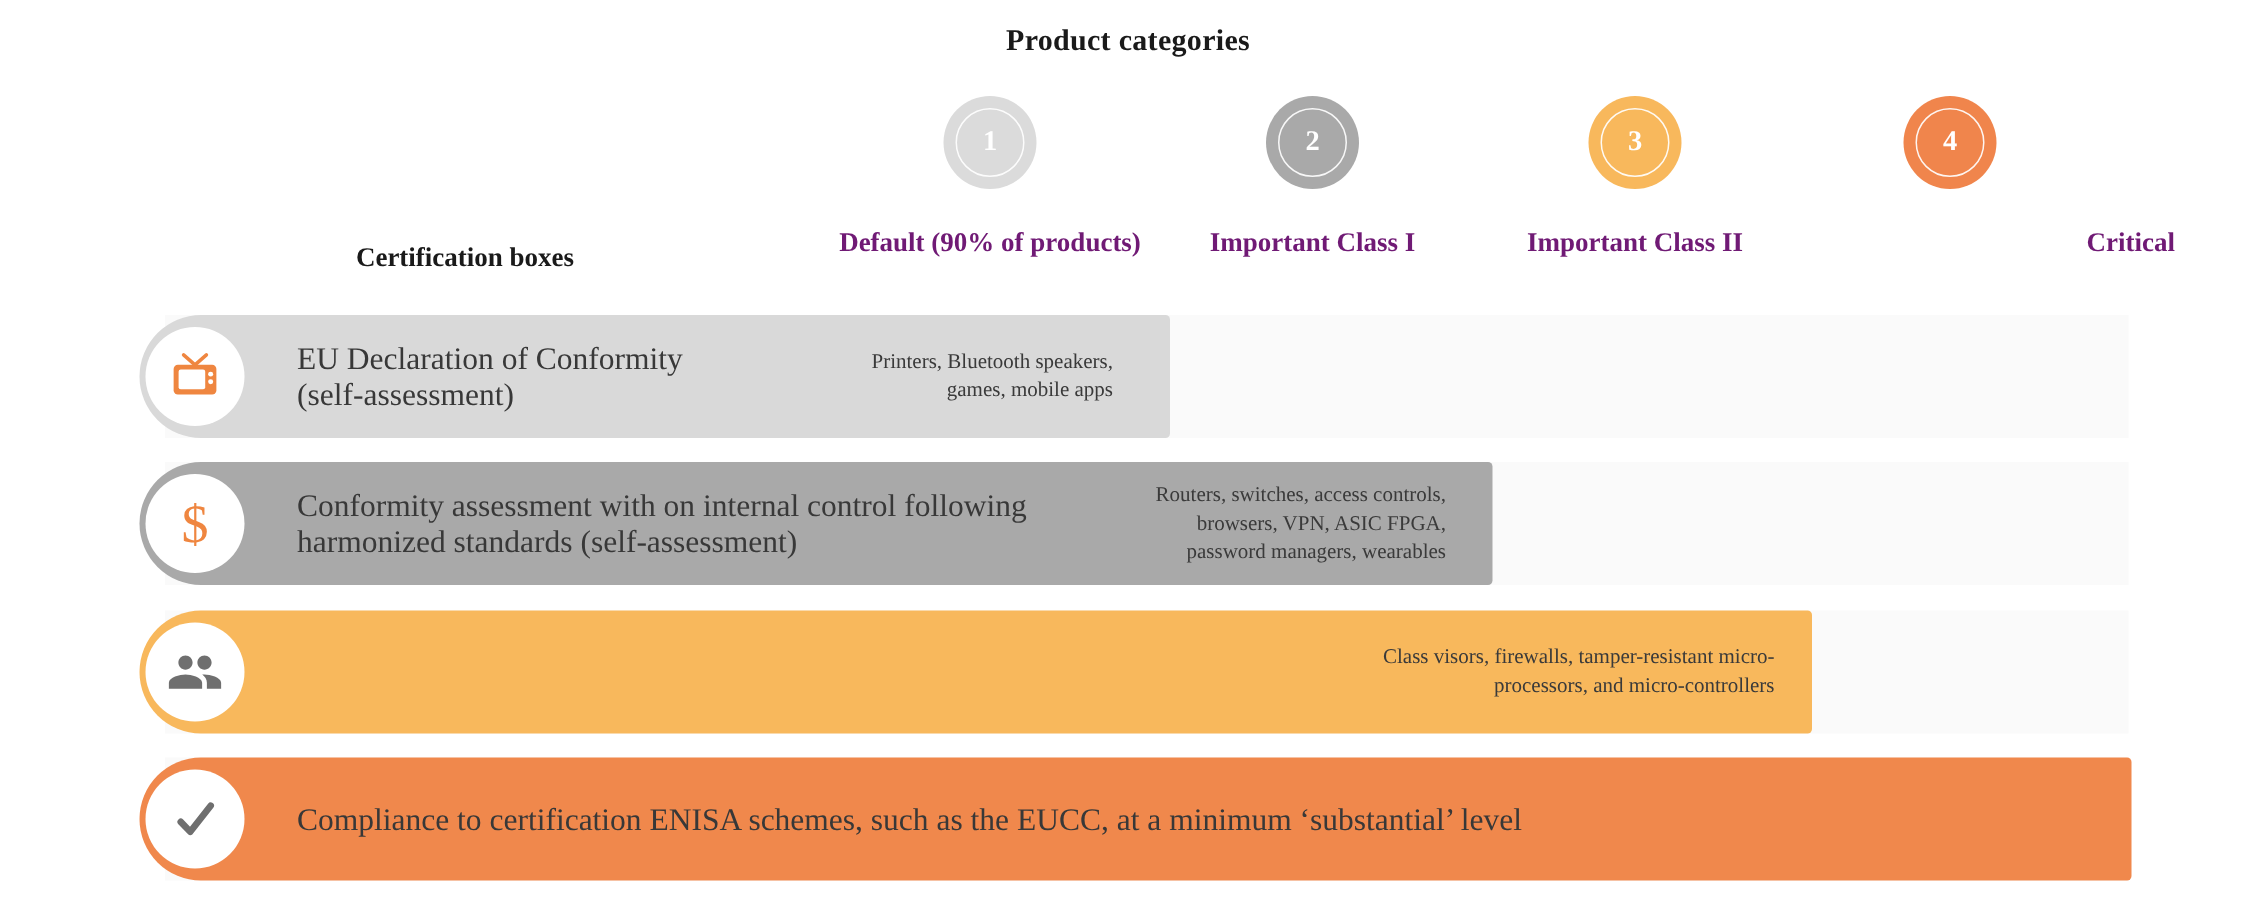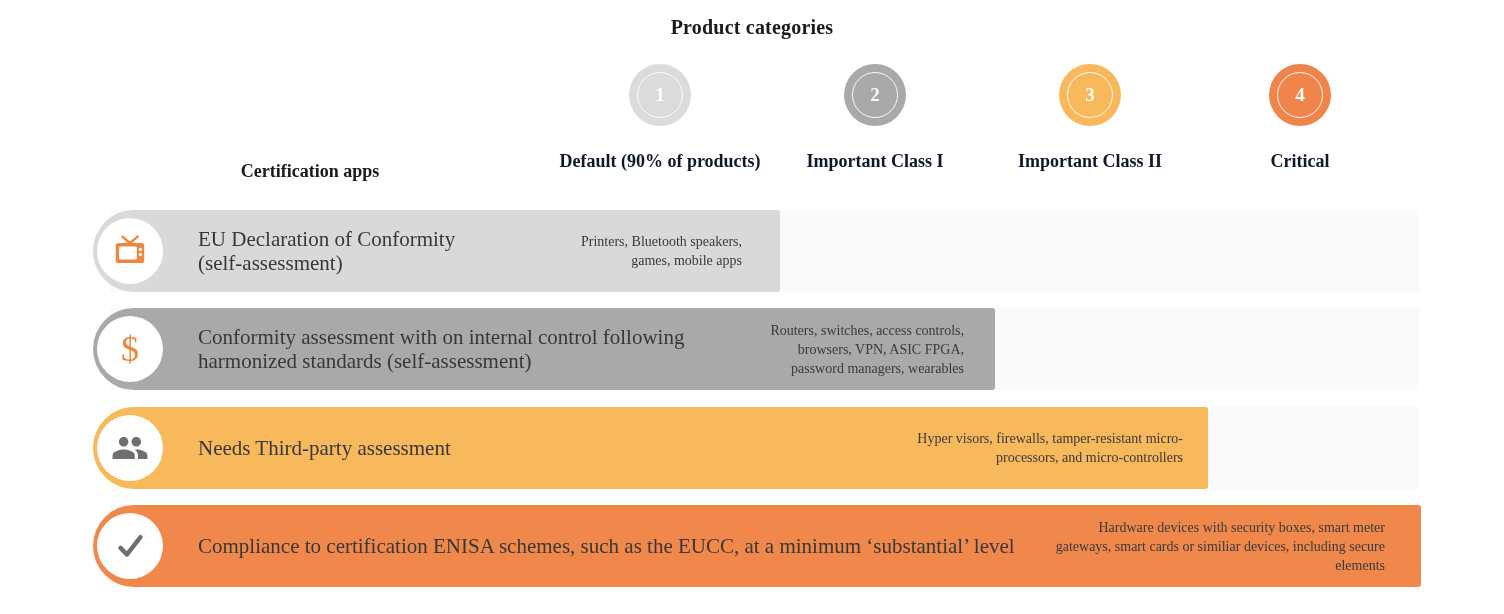--- a/index.html
+++ b/index.html
@@ -23,21 +23,21 @@
   .cat-circle .num{
     position:relative;color:#ffffff;font-weight:bold;font-size:19px;
   }
   .c1{background:#dbdbdb;}
   .c2{background:#a9a9a9;}
   .c3{background:#f8b85c;}
   .c4{background:#f0854c;}
 
   .col-header{
     position:absolute;top:148px;width:220px;text-align:center;
-    font-size:18px;font-weight:bold;color:#0f172a;line-height:26px;
+    font-size:18px;font-weight:bold;color:#701a75;line-height:26px;
   }
   .cert-header{
     position:absolute;top:161px;left:160px;width:300px;text-align:center;
     font-size:18px;font-weight:bold;color:#1a1a1a;
   }
 
   
   .row{position:absolute;left:0;width:1504px;height:82px;}
   .row-bg{
     position:absolute;left:110px;top:0;width:1309px;height:82px;background:#fafafa;
@@ -81,25 +81,25 @@
   </div>
   <div class="cat-circle c3" style="left:1059px;">
     <span class="ring"></span>
     <span class="num">3</span>
   </div>
   <div class="cat-circle c4" style="left:1269px;">
     <span class="ring"></span>
     <span class="num">4</span>
   </div>
 
-  <div class="cert-header">Certification apps</div>
+  <div class="cert-header">Certification boxes</div>
   <div class="col-header" style="left:550px;">Default (90% of products)</div>
   <div class="col-header" style="left:765px;">Important Class I</div>
   <div class="col-header" style="left:980px;">Important Class II</div>
-  <div class="col-header" style="left:1190px;">Critical</div>
+  <div class="col-header" style="left:1230px;text-align:right;">Critical</div>
 
   <div class="row" style="top:210px;">
     <div class="row-bg"></div>
     <div class="pill pill-1"></div>
     <div class="icon-circle">
       <svg width="38" height="38" viewBox="0 0 24 24">
         <path d="M7.2 2.9 L12 7.1 M16.8 2.9 L12 7.1" stroke="#ef8640" stroke-width="1.5" fill="none" stroke-linecap="round"></path>
         <rect x="3" y="7" width="18" height="12.6" rx="1.8" fill="#ef8640"></rect>
         <rect x="5.1" y="9.1" width="11.2" height="8.3" rx="0.9" fill="#ffffff"></rect>
         <circle cx="18.6" cy="11" r="1.05" fill="#ffffff"></circle>
@@ -121,29 +121,27 @@
   </div>
 
   <div class="row" style="top:407px;">
     <div class="row-bg"></div>
     <div class="pill pill-3"></div>
     <div class="icon-circle">
       <svg width="38" height="38" viewBox="0 0 24 24">
         <path fill="#6f6f6f" d="M16 11c1.66 0 2.99-1.34 2.99-3S17.66 5 16 5c-1.66 0-3 1.34-3 3s1.34 3 3 3zm-8 0c1.66 0 2.99-1.34 2.99-3S9.66 5 8 5C6.34 5 5 6.34 5 8s1.34 3 3 3zm0 2c-2.33 0-7 1.17-7 3.5V19h14v-2.5c0-2.33-4.67-3.5-7-3.5zm8 0c-.29 0-.62.02-.97.05 1.16.84 1.97 1.97 1.97 3.45V19h6v-2.5c0-2.33-4.67-3.5-7-3.5z"></path>
       </svg>
     </div>
-    <div class="row-label" style="width:600px;">Needs Third-party assessment</div>
-    <div class="row-products" style="left:883px;width:300px;">Hyper visors, firewalls, tamper-resistant micro-processors, and micro-controllers</div>
+    <div class="row-products" style="left:883px;width:300px;">Class visors, firewalls, tamper-resistant micro-processors, and micro-controllers</div>
   </div>
 
   <div class="row" style="top:505px;">
     <div class="row-bg"></div>
     <div class="pill pill-4"></div>
     <div class="icon-circle">
       <svg width="38" height="38" viewBox="0 0 24 24">
         <path d="M6 13.2 L10 17.4 L18.6 6.4" stroke="#6f6f6f" stroke-width="2.8" fill="none" stroke-linecap="round" stroke-linejoin="round"></path>
       </svg>
     </div>
     <div class="row-label" style="width:830px;text-align:right;">Compliance to certification ENISA schemes, such as the EUCC, at a minimum ‘substantial’ level</div>
-    <div class="row-products" style="left:1040px;width:345px;">Hardware devices with security boxes, smart meter gateways, smart cards or similiar devices, including secure elements</div>
   </div>
 
 </div>
 
 </body></html>

